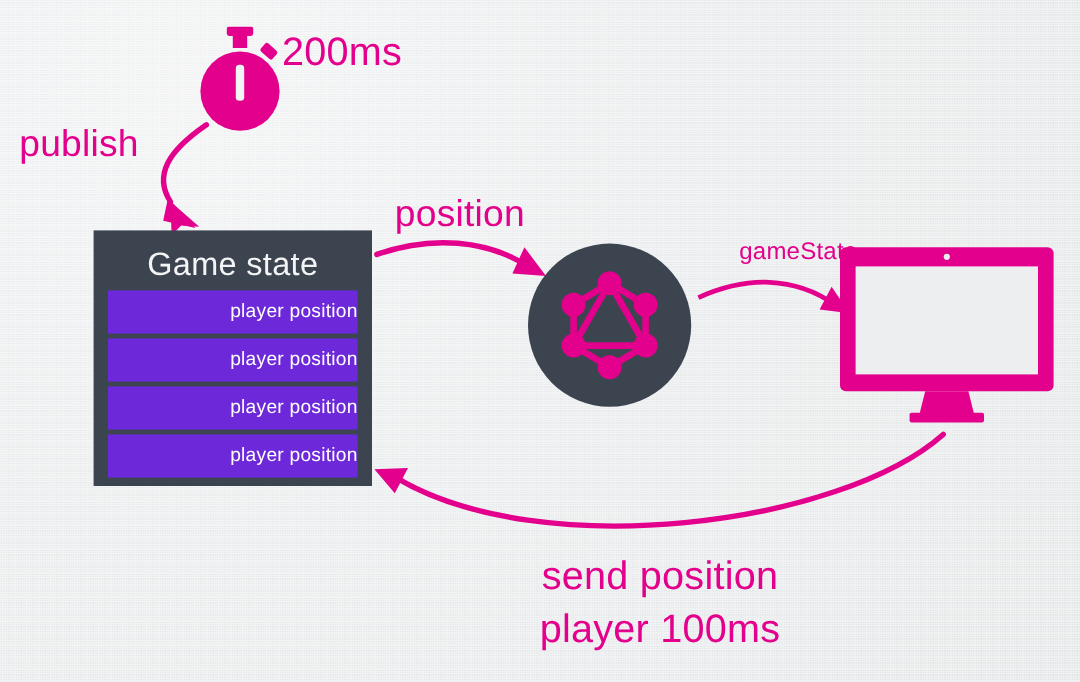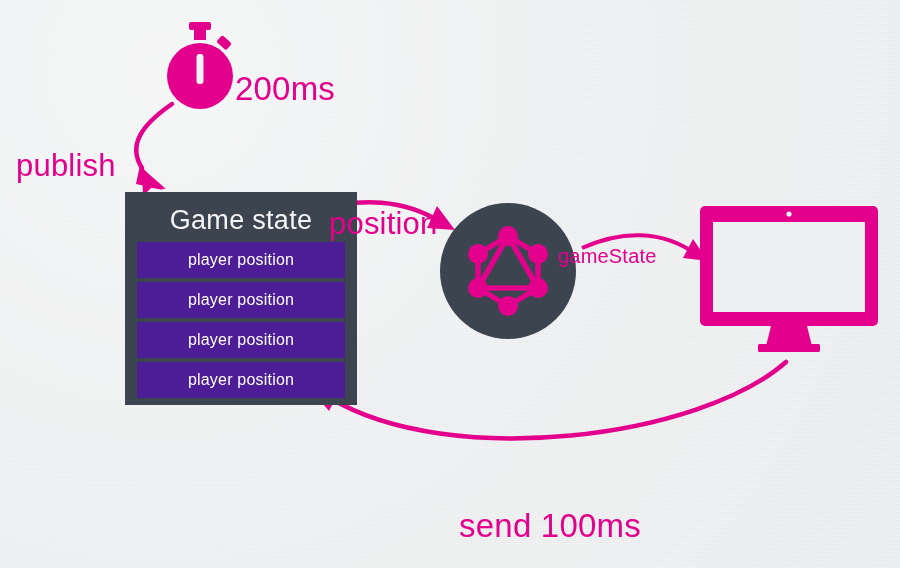--- a/index.html
+++ b/index.html
@@ -42,40 +42,39 @@
   
   #game-state-box {
     position: absolute;
     left: 78px;
     top: 192px;
     width: 232px;
     height: 213px;
     background: #3c4450;
     box-sizing: border-box;
     padding: 6px 12px 8px 12px;
-    margin-left: 47px;
   }
   #game-state-title {
     color: #f3f4f5;
     font-size: 27px;
     font-weight: 300;
     letter-spacing: .3px;
     text-align: center;
     line-height: 44px;
     height: 44px;
     white-space: nowrap;
   }
   .player-bar {
     height: 36px;
     margin-bottom: 4px;
-    background: #4c1d95;
+    background: #6d28d9;
     color: #ffffff;
     font-size: 16px;
     font-weight: 300;
-    text-align: center;
+    text-align: right;
     line-height: 36px;
     letter-spacing: .2px;
     white-space: nowrap;
   }
   .player-bar:last-child { margin-bottom: 0; }
 
   
   #graphql-node {
     position: absolute;
     left: 440px;
@@ -113,26 +112,25 @@
     height: 88px;
   }
 
   
   .label {
     position: absolute;
     color: #e3008c;
     font-weight: 300;
     white-space: nowrap;
     letter-spacing: .2px;
-    margin-top: 46px;
   }
   #label-200ms { left: 235px; top: 24px;  font-size: 33px; }
   #label-trigger { left: 16px;  top: 102px; font-size: 31px; }
   #label-publish { left: 329px; top: 160px; font-size: 31px; }
-  #label-gamestate { left: 558px; top: 199px; font-size: 20px; }
+  #label-gamestate { left: 616px; top: 199px; font-size: 20px; }
   #label-send {
     left: 358px; top: 458px;
     width: 384px;
     text-align: center;
     font-size: 33px;
     line-height: 44px;
   }
 </style>
 </head>
 <body>
@@ -216,16 +214,17 @@
 
   <div class="label" id="label-200ms">200ms</div>
 
   <div class="label" id="label-trigger">publish</div>
 
   <div class="label" id="label-publish">position</div>
 
   <div class="label" id="label-gamestate">gameState</div>
 
   <div class="label" id="label-send">
-    <div>send 100ms</div>
+    <div>send position</div>
+    <div>player 100ms</div>
   </div>
 
 </div>
 
 </body></html>

